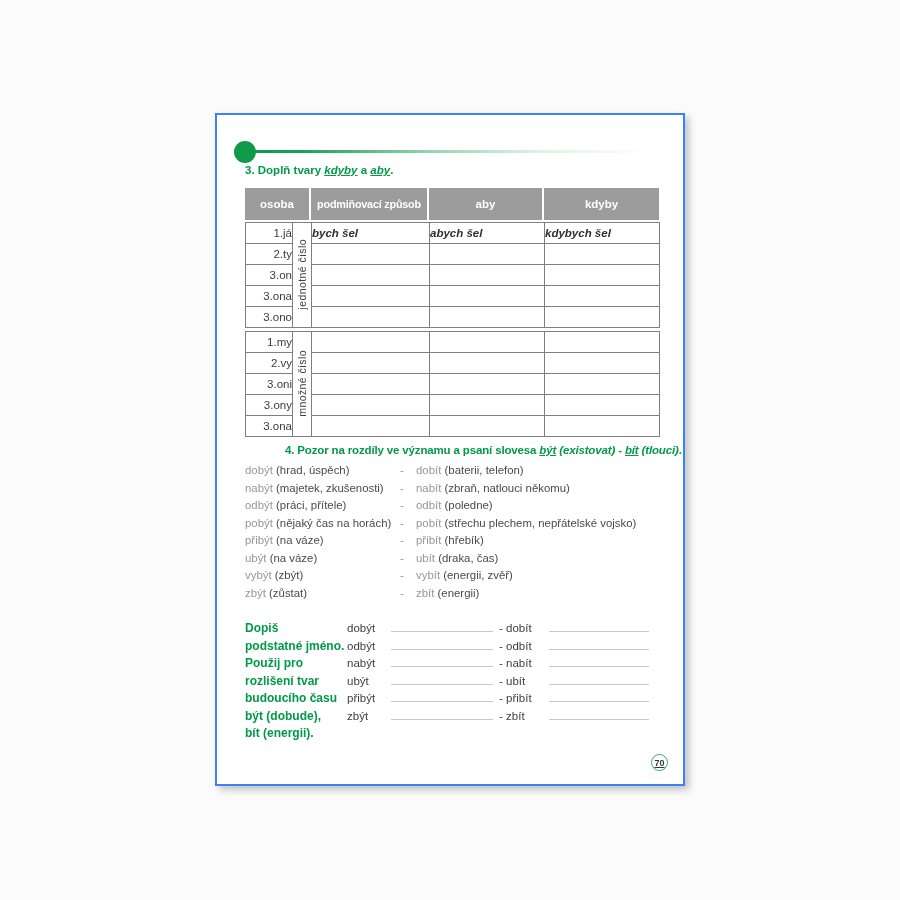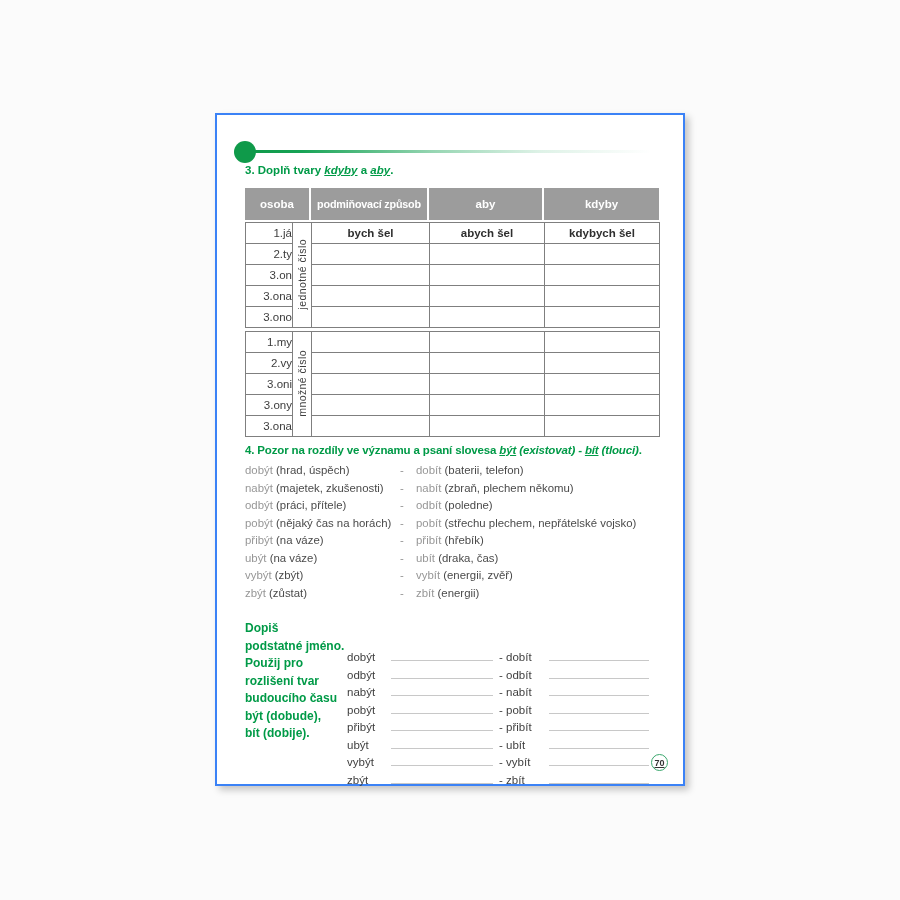--- a/index.html
+++ b/index.html
@@ -28,21 +28,21 @@
     width:399px; height:3px;
     background:linear-gradient(to right, #0f9a4a 0%, #17a355 12%, rgba(23,163,85,0.45) 45%, rgba(23,163,85,0.14) 72%, rgba(23,163,85,0) 100%);
   }
   
   .h-green {
     position:absolute; left:28px;
     color:#009a47; font-weight:bold; font-size:11.5px;
     white-space:nowrap;
   }
   .h3 { top:49px; }
-  .h4 { top:329px; letter-spacing:-0.15px; }
+  .h4 { top:329px; letter-spacing:-0.15px;margin-left:40px; }
   .ui { font-style:italic; text-decoration:underline; }
   .it { font-style:italic; }
   
   .tblwrap { position:absolute; left:28px; top:73px; width:414px; }
   .thead {
     display:grid; grid-template-columns:66px 118px 115px 115px;
     height:32px; margin-bottom:2px;
   }
   .th {
     background:#9c9c9c; color:#ffffff; font-weight:bold; font-size:11.5px;
@@ -58,21 +58,21 @@
   table.block td { border:1px solid #7f7f7f; height:21px; font-size:11.5px; }
   td.pc { padding-left:4px;text-align:right; }
   td.pc .num { display:inline-block; width:14px; }
   td.pc .pron { }
   td.rot { text-align:center; vertical-align:middle; }
   .rlabel {
     writing-mode:vertical-rl; transform:rotate(180deg);
     display:inline-block; font-size:10.5px; color:#3f3f3f; letter-spacing:0.4px;
     white-space:nowrap;
   }
-  td.fc { text-align:center; }
+  td.fc { text-align:left;font-style:italic; }
   td.fc.bold { font-weight:bold; color:#2f2f2f; }
   
   .pairs { position:absolute; left:28px; top:347px; font-size:11.4px; }
   .pair-row { display:flex; height:17.5px; line-height:17.5px; white-space:nowrap; }
   .pair-left { width:155px; }
   .pair-dash { width:16px; color:#979797; }
   .verb { color:#979797; }
   .gloss { color:#4a4a4a; }
   
   .instr {
@@ -82,21 +82,21 @@
   }
   .exercise { position:absolute; left:130px; top:505px; width:306px; font-size:11.5px; }
   .ex-row { height:17.5px; line-height:17.5px; white-space:nowrap; }
   .exl { display:inline-block; width:44px; color:#3f3f3f; }
   .bline {
     display:inline-block; height:12px;
     border-bottom:1px solid #c8c8c8;
   }
   .bl1 { width:102px; }
   .bl2 { width:100px; }
-  .exm { display:inline-block; width:56px; padding-left:6px; color:#3f3f3f;margin-top:29px; }
+  .exm { display:inline-block; width:56px; padding-left:6px; color:#3f3f3f; }
   
   .pageno {
     position:absolute; left:434px; top:639px;
     width:17px; height:17px; border-radius:50%;
     border:1px solid #3aa76d;
     display:flex; align-items:center; justify-content:center;
     font-size:9px; font-weight:bold; color:#333333;text-decoration:underline;
   }
 </style>
 </head>
@@ -220,21 +220,21 @@
 
   <div class="pairs">
     <div class="pair-row">
       <span class="pair-left"><span class="verb">dobýt</span> <span class="gloss">(hrad, úspěch)</span></span>
       <span class="pair-dash">-</span>
       <span class="pair-right"><span class="verb">dobít</span> <span class="gloss">(baterii, telefon)</span></span>
     </div>
     <div class="pair-row">
       <span class="pair-left"><span class="verb">nabýt</span> <span class="gloss">(majetek, zkušenosti)</span></span>
       <span class="pair-dash">-</span>
-      <span class="pair-right"><span class="verb">nabít</span> <span class="gloss">(zbraň, plechem někomu)</span></span>
+      <span class="pair-right"><span class="verb">nabít</span> <span class="gloss">(zbraň, natlouci někomu)</span></span>
     </div>
     <div class="pair-row">
       <span class="pair-left"><span class="verb">odbýt</span> <span class="gloss">(práci, přítele)</span></span>
       <span class="pair-dash">-</span>
       <span class="pair-right"><span class="verb">odbít</span> <span class="gloss">(poledne)</span></span>
     </div>
     <div class="pair-row">
       <span class="pair-left"><span class="verb">pobýt</span> <span class="gloss">(nějaký čas na horách)</span></span>
       <span class="pair-dash">-</span>
       <span class="pair-right"><span class="verb">pobít</span> <span class="gloss">(střechu plechem, nepřátelské vojsko)</span></span>
@@ -261,44 +261,38 @@
     </div>
   </div>
 
   <div class="instr">
     <div>Dopiš</div>
     <div>podstatné jméno.</div>
     <div>Použij pro</div>
     <div>rozlišení tvar</div>
     <div>budoucího času</div>
     <div>být (dobude),</div>
-    <div>bít (dobije).</div>
+    <div>bít (energii).</div>
   </div>
 
   <div class="exercise">
     <div class="ex-row">
       <span class="exl">dobýt</span><span class="bline bl1"></span><span class="exm"><span>-</span> <span>dobít</span></span><span class="bline bl2"></span>
     </div>
     <div class="ex-row">
       <span class="exl">odbýt</span><span class="bline bl1"></span><span class="exm"><span>-</span> <span>odbít</span></span><span class="bline bl2"></span>
     </div>
     <div class="ex-row">
       <span class="exl">nabýt</span><span class="bline bl1"></span><span class="exm"><span>-</span> <span>nabít</span></span><span class="bline bl2"></span>
     </div>
     <div class="ex-row">
-      <span class="exl">pobýt</span><span class="bline bl1"></span><span class="exm"><span>-</span> <span>pobít</span></span><span class="bline bl2"></span>
+      <span class="exl">ubýt</span><span class="bline bl1"></span><span class="exm"><span>-</span> <span>ubít</span></span><span class="bline bl2"></span>
     </div>
     <div class="ex-row">
       <span class="exl">přibýt</span><span class="bline bl1"></span><span class="exm"><span>-</span> <span>přibít</span></span><span class="bline bl2"></span>
-    </div>
-    <div class="ex-row">
-      <span class="exl">ubýt</span><span class="bline bl1"></span><span class="exm"><span>-</span> <span>ubít</span></span><span class="bline bl2"></span>
-    </div>
-    <div class="ex-row">
-      <span class="exl">vybýt</span><span class="bline bl1"></span><span class="exm"><span>-</span> <span>vybít</span></span><span class="bline bl2"></span>
     </div>
     <div class="ex-row">
       <span class="exl">zbýt</span><span class="bline bl1"></span><span class="exm"><span>-</span> <span>zbít</span></span><span class="bline bl2"></span>
     </div>
   </div>
 
   <div class="pageno">
     <span>70</span>
   </div>
 

